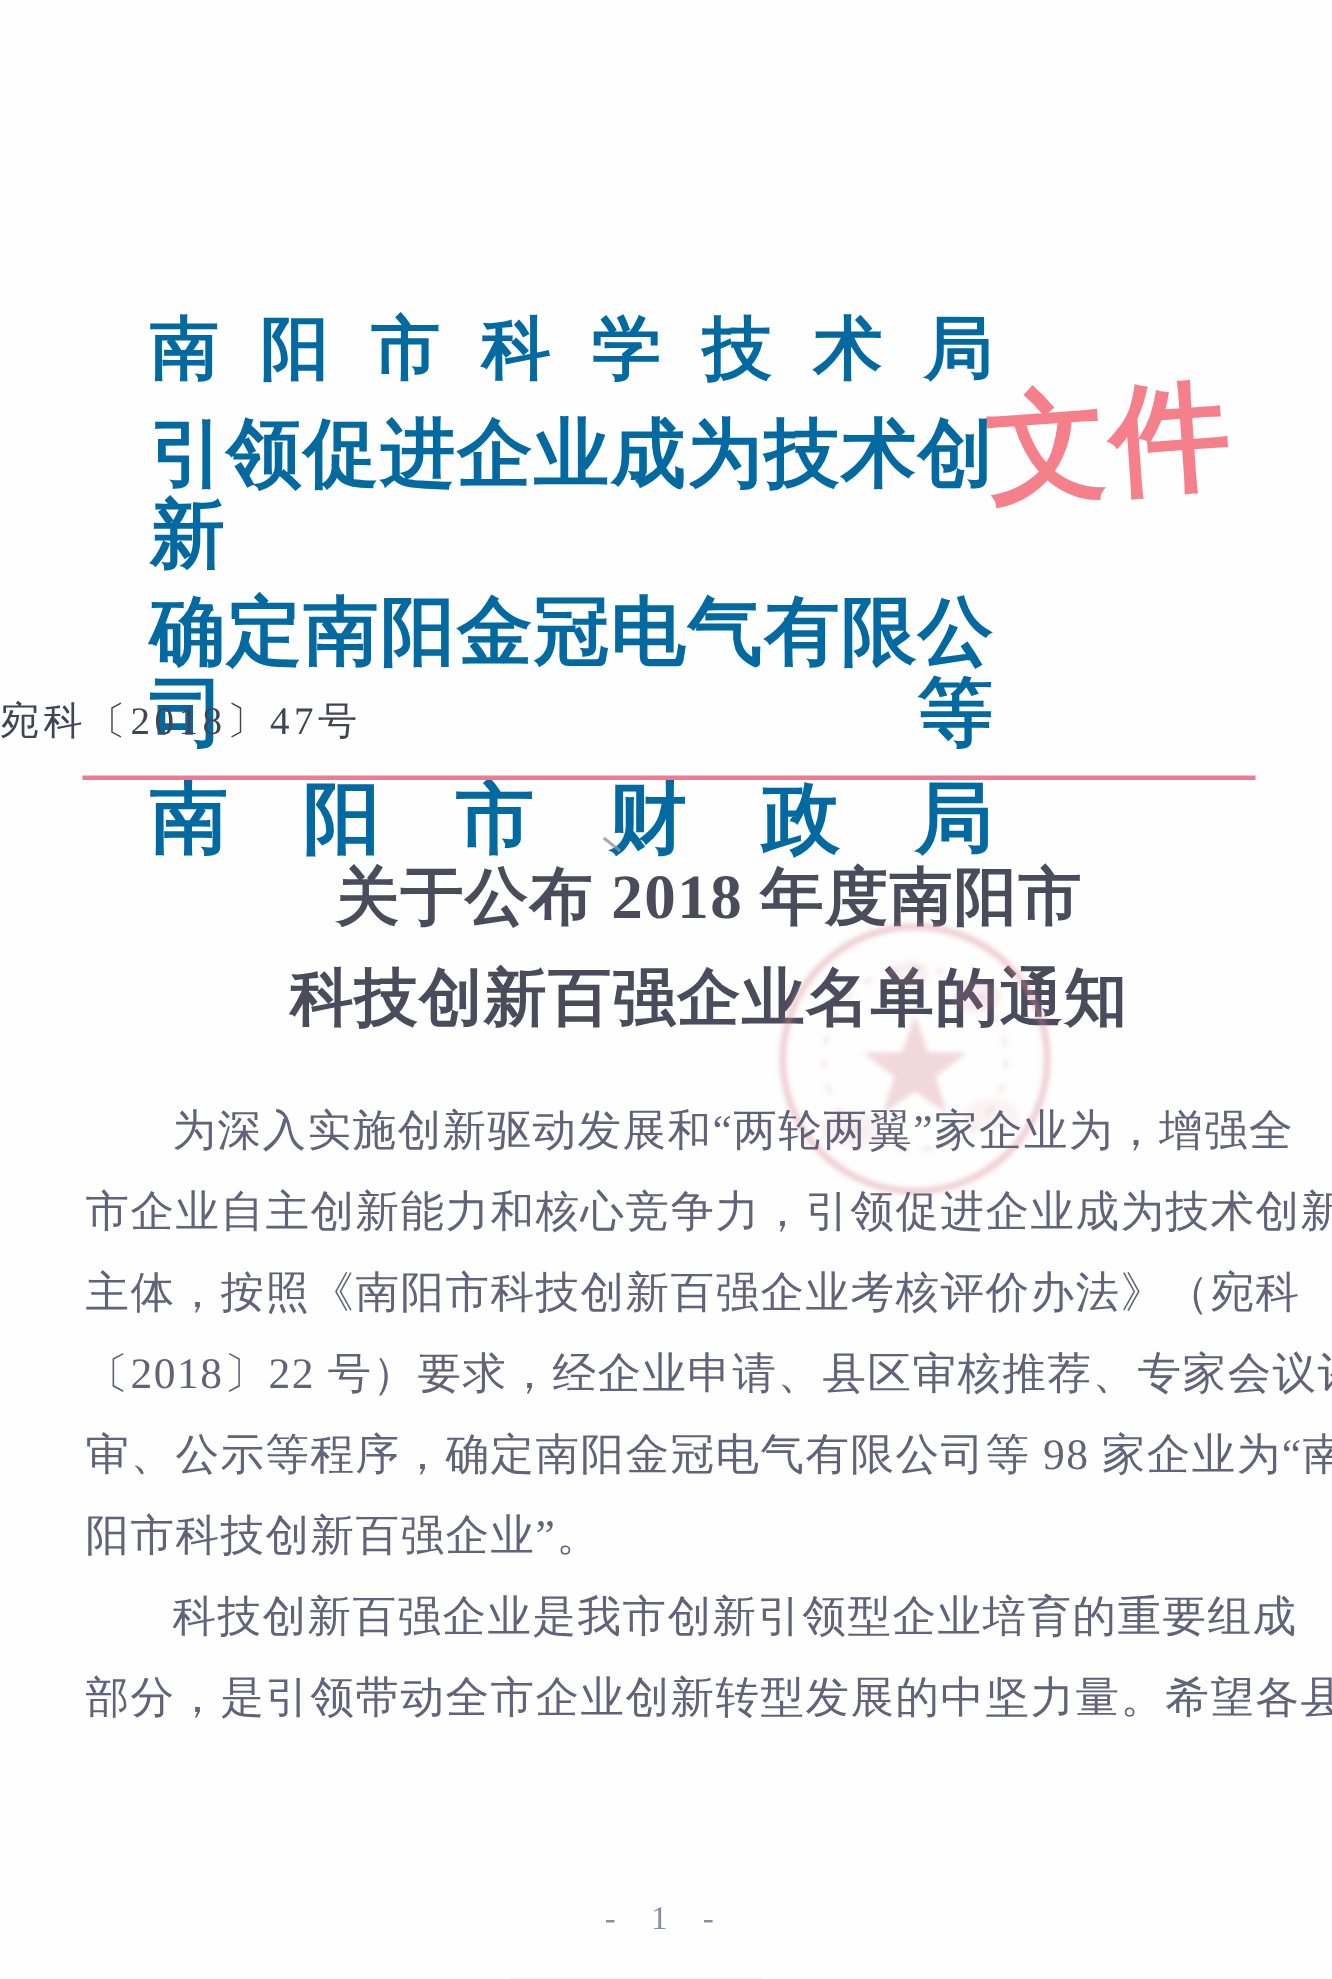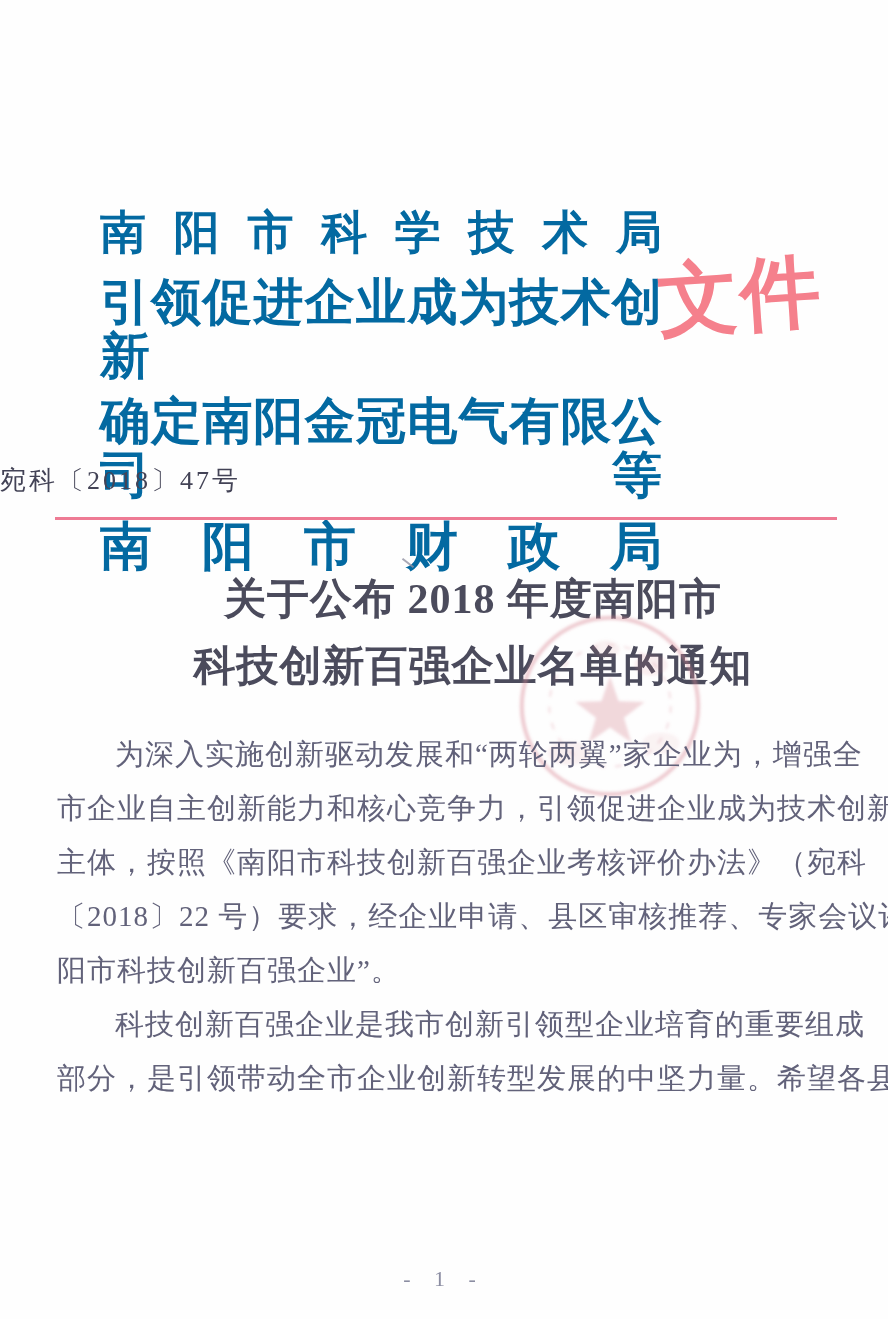--- a/index.html
+++ b/index.html
@@ -107,20 +107,21 @@
         <ellipse cx="96" cy="42" rx="14" ry="9" fill="#d98a96" opacity="0.12"></ellipse>
       </g>
     </svg>
   </div>
 
   <div class="body-text">
     <div class="bline indent">为深入实施创新驱动发展和“两轮两翼”家企业为，增强全</div>
     <div class="bline">市企业自主创新能力和核心竞争力，引领促进企业成为技术创新</div>
     <div class="bline">主体，按照《南阳市科技创新百强企业考核评价办法》（宛科</div>
     <div class="bline">〔2018〕22 号）要求，经企业申请、县区审核推荐、专家会议评</div>
+    <div class="bline">审、公示等程序，确定南阳金冠电气有限公司等 98 家企业为“南</div>
     <div class="bline para-end">阳市科技创新百强企业”。</div>
     <div class="bline indent">科技创新百强企业是我市创新引领型企业培育的重要组成</div>
     <div class="bline">部分，是引领带动全市企业创新转型发展的中坚力量。希望各县</div>
   </div>
 
   <div class="footer">- 1 -</div>
 
 </div>
 
 </body></html>

